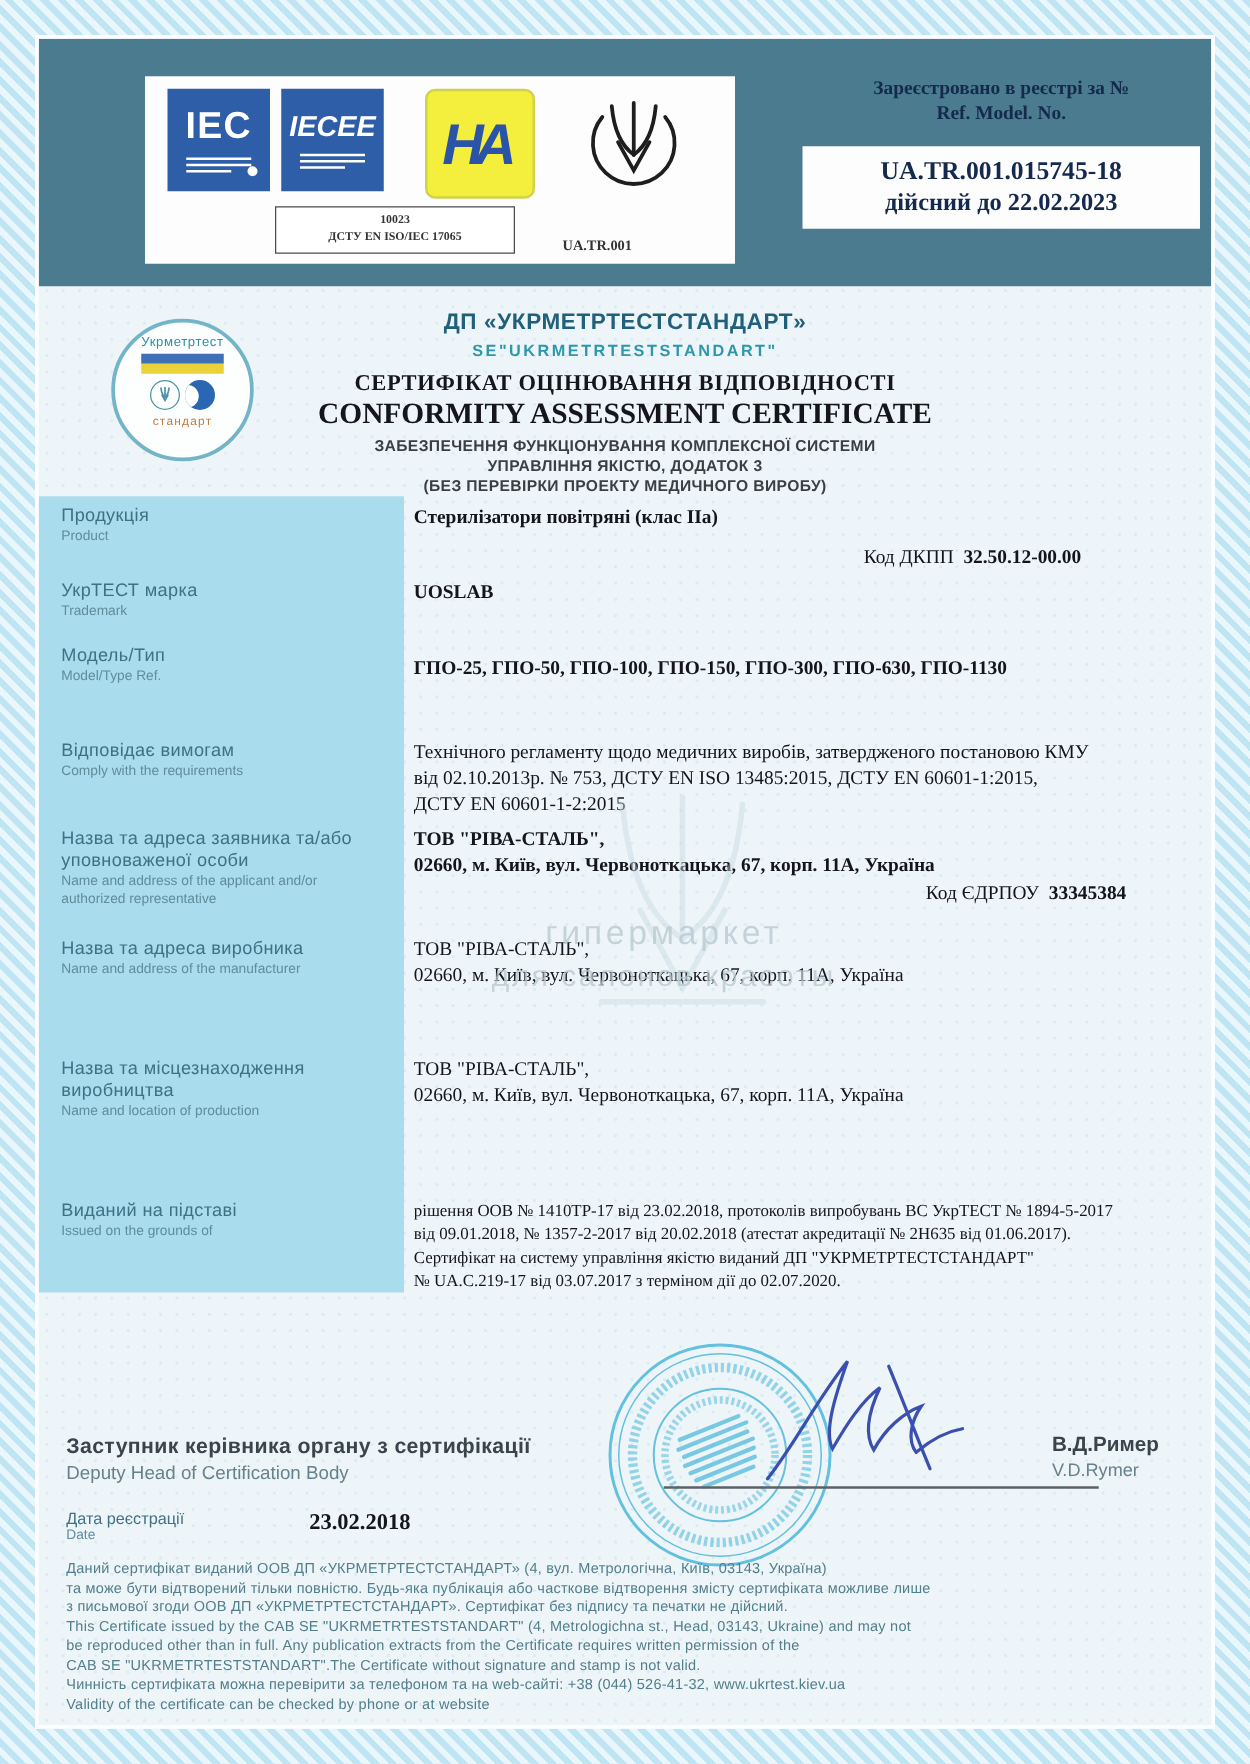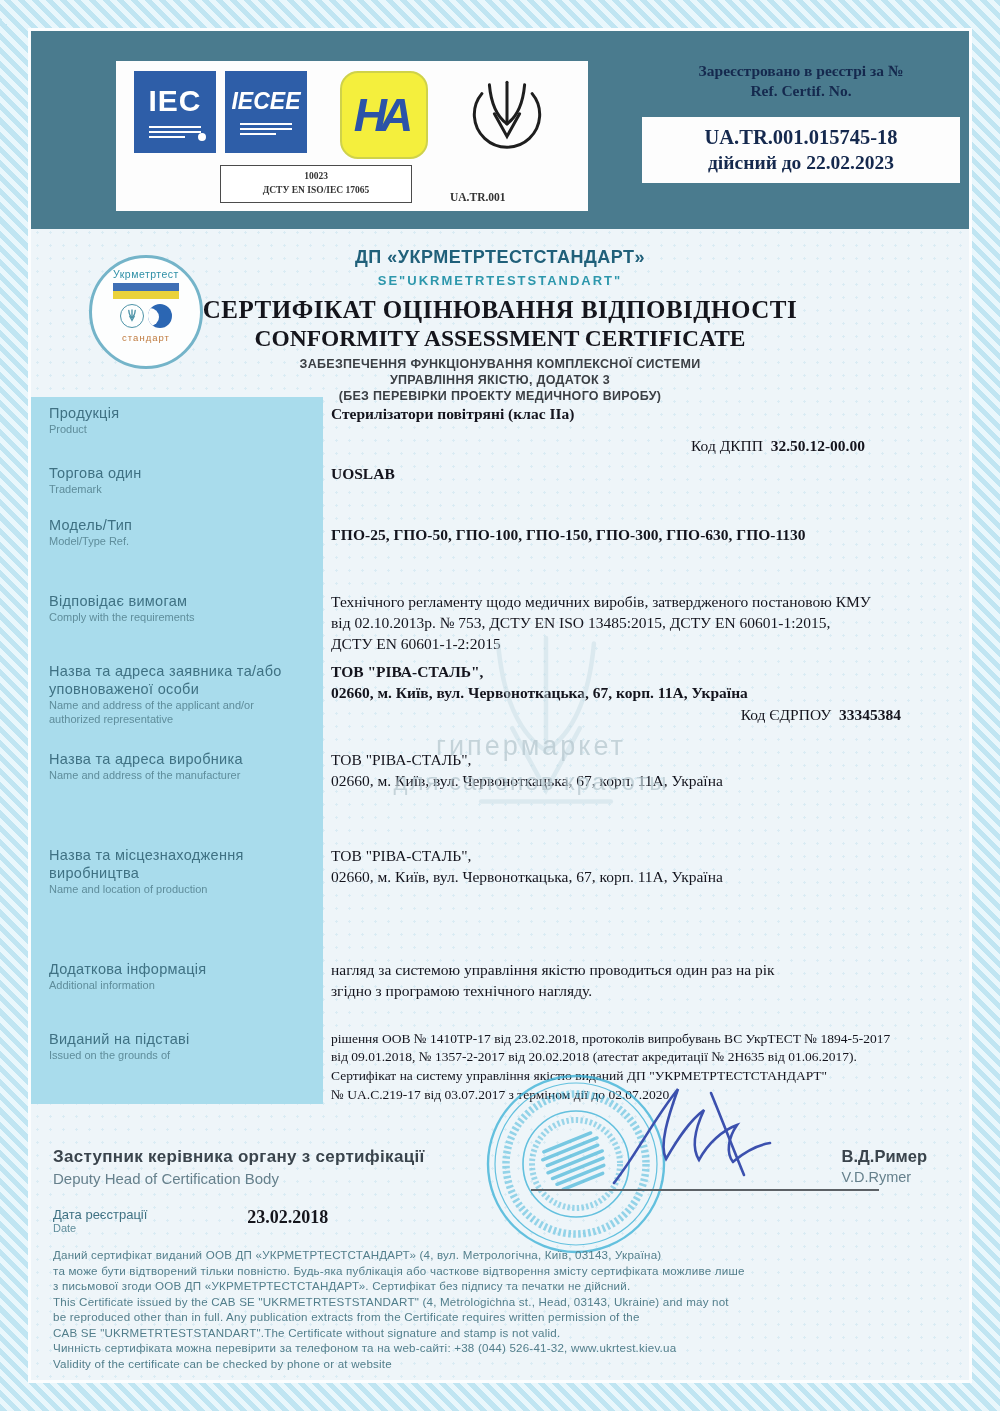--- a/index.html
+++ b/index.html
@@ -38,21 +38,21 @@
   }
   .sq .t { font-weight:bold; font-size:30px; letter-spacing:1px; line-height:1; }
   .sq .t.it { font-style:italic; font-size:23px; letter-spacing:0; }
   .sq .lines { margin-top:7px; width:52px; }
   .sq .lines i { display:block; height:2px; background:#fff; margin-top:3px; }
   .sq .lines i:last-child { width:70%; }
   .dot { position:relative; }
   .dot::after { content:""; position:absolute; right:10px; bottom:12px; width:8px; height:8px; border-radius:50%; background:#fff; }
   .na {
     width:88px; height:88px; margin-left:24px;
-    background:#f4ef3d; border-radius:18px; border:2px solid #cfd24a;
+    background:#f4ef3d; border-radius:8px; border:2px solid #cfd24a;
     display:flex; align-items:center; justify-content:center;
     color:#2b53a8; font-weight:900; font-size:46px; letter-spacing:-7px;
     font-style:italic; padding-right:8px;
   }
   .trident-mark { margin-left:26px; width:88px; height:88px; }
   .under-row { display:flex; align-items:flex-end; margin-top:6px; }
   .accr-box {
     margin-left:86px; width:192px; border:1.5px solid #4b4b4b; background:#fff;
     text-align:center; font-family:"Liberation Serif", serif; font-weight:bold;
     font-size:9.5px; color:#333; padding:4px 2px; line-height:1.45;
@@ -81,21 +81,21 @@
   .org-flag i { display:block; height:8px; }
   .org-flag .b { background:#3f6fb5; }
   .org-flag .y { background:#ead23b; }
   .org-mid { display:flex; align-items:center; gap:4px; margin-top:5px; }
   .org-mid .tc { width:24px; height:24px; border:1.5px solid #4d93a8; border-radius:50%; display:flex; align-items:center; justify-content:center; }
   .org-mid .cres { width:24px; height:24px; border-radius:50%; background:#2b66b3; position:relative; overflow:hidden; }
   .org-mid .cres::after { content:""; position:absolute; left:-7px; top:4px; width:18px; height:18px; border-radius:50%; background:#fdfefe; }
   .org-logo .ob { font-size:9.5px; color:#bf7a3e; margin-top:4px; letter-spacing:1px; }
   .t1 { font-size:18px; font-weight:bold; color:#20607a; letter-spacing:.5px; }
   .t2 { font-size:13px; font-weight:bold; color:#2d97ac; letter-spacing:2px; margin-top:5px; }
-  .t3 { font-family:"Liberation Serif", serif; font-size:25px; font-weight:bold; color:#15151c; margin-top:8px; letter-spacing:.5px; }
+  .t3 { font-family:"Liberation Serif", serif; font-size:18px; font-weight:bold; color:#15151c; margin-top:8px; letter-spacing:.5px; }
   .t4 { font-family:"Liberation Serif", serif; font-size:23.5px; font-weight:bold; color:#15151c; margin-top:1px; }
   .t5 { font-size:12.5px; font-weight:bold; color:#3b3f44; margin-top:5px; letter-spacing:.3px; }
   
   .rows { background:linear-gradient(90deg, #a9dcec 0, #a9dcec 292px, transparent 292px); }
   .row { display:flex; }
   .label { width:292px; padding:7px 16px 0 18px; }
   .lua { font-size:14.5px; color:#3f7183; letter-spacing:.3px; line-height:1.25; }
   .len { font-size:11px; color:#5f8d9b; line-height:1.25; margin-top:1px; }
   .value { flex:1; padding:7px 16px 0 8px; font-family:"Liberation Serif", serif; font-size:15.5px; color:#14141d; }
   .v { white-space:pre-line; line-height:1.35; }
@@ -165,21 +165,21 @@
       <div class="under-row">
         <div class="accr-box">
           <div>10023</div>
           <div>ДСТУ EN ISO/IEC 17065</div>
         </div>
         <div class="uatr">UA.TR.001</div>
       </div>
     </div>
     <div class="reg-block">
       <div class="rl">Зареєстровано в реєстрі за №</div>
-      <div class="rl">Ref. Certif. No.</div>
+      <div class="rl">Ref. Model. No.</div>
       <div class="cert-box">
         <div class="n1">UA.TR.001.015745-18</div>
         <div class="n2">дійсний до 22.02.2023</div>
       </div>
     </div>
   </div>
 
   <div class="title-area">
     <div class="org-logo">
       <div class="ot">Укрметртест</div>
@@ -222,21 +222,21 @@
         <div class="v bold">Стерилізатори повітряні (клас ІІа)</div>
         <div class="code-line">
           <span>Код ДКПП</span>&nbsp;
           <span class="bold">32.50.12-00.00</span>
         </div>
       </div>
     </div>
 
     <div class="row" style="min-height:52px">
       <div class="label">
-        <div class="lua">Торгова один</div>
+        <div class="lua">УкрТЕСТ марка</div>
         <div class="len">Trademark</div>
       </div>
       <div class="value">
             <div class="v bold">UOSLAB</div>
           </div>
     </div>
 
     <div class="row" style="min-height:76px">
       <div class="label">
         <div class="lua">Модель/Тип</div>
@@ -289,30 +289,20 @@
       <div class="label">
         <div class="lua">Назва та місцезнаходження виробництва</div>
         <div class="len">Name and location of production</div>
       </div>
       <div class="value">
             <div class="v">ТОВ "РІВА-СТАЛЬ",
 02660, м. Київ, вул. Червоноткацька, 67, корп. 11А, Україна</div>
           </div>
     </div>
 
-    <div class="row" style="min-height:70px">
-      <div class="label">
-        <div class="lua">Додаткова інформація</div>
-        <div class="len">Additional information</div>
-      </div>
-      <div class="value">
-            <div class="v">нагляд за системою управління якістю проводиться один раз на рік
-згідно з програмою технічного нагляду.</div>
-          </div>
-    </div>
 
     <div class="row" style="min-height:79px">
       <div class="label">
         <div class="lua">Виданий на підставі</div>
         <div class="len">Issued on the grounds of</div>
       </div>
       <div class="value">
             <div class="v small">рішення ООВ № 1410ТР-17 від 23.02.2018, протоколів випробувань ВС УкрТЕСТ № 1894-5-2017
 від 09.01.2018, № 1357-2-2017 від 20.02.2018 (атестат акредитації № 2Н635 від 01.06.2017).
 Сертифікат на систему управління якістю виданий ДП "УКРМЕТРТЕСТСТАНДАРТ"

